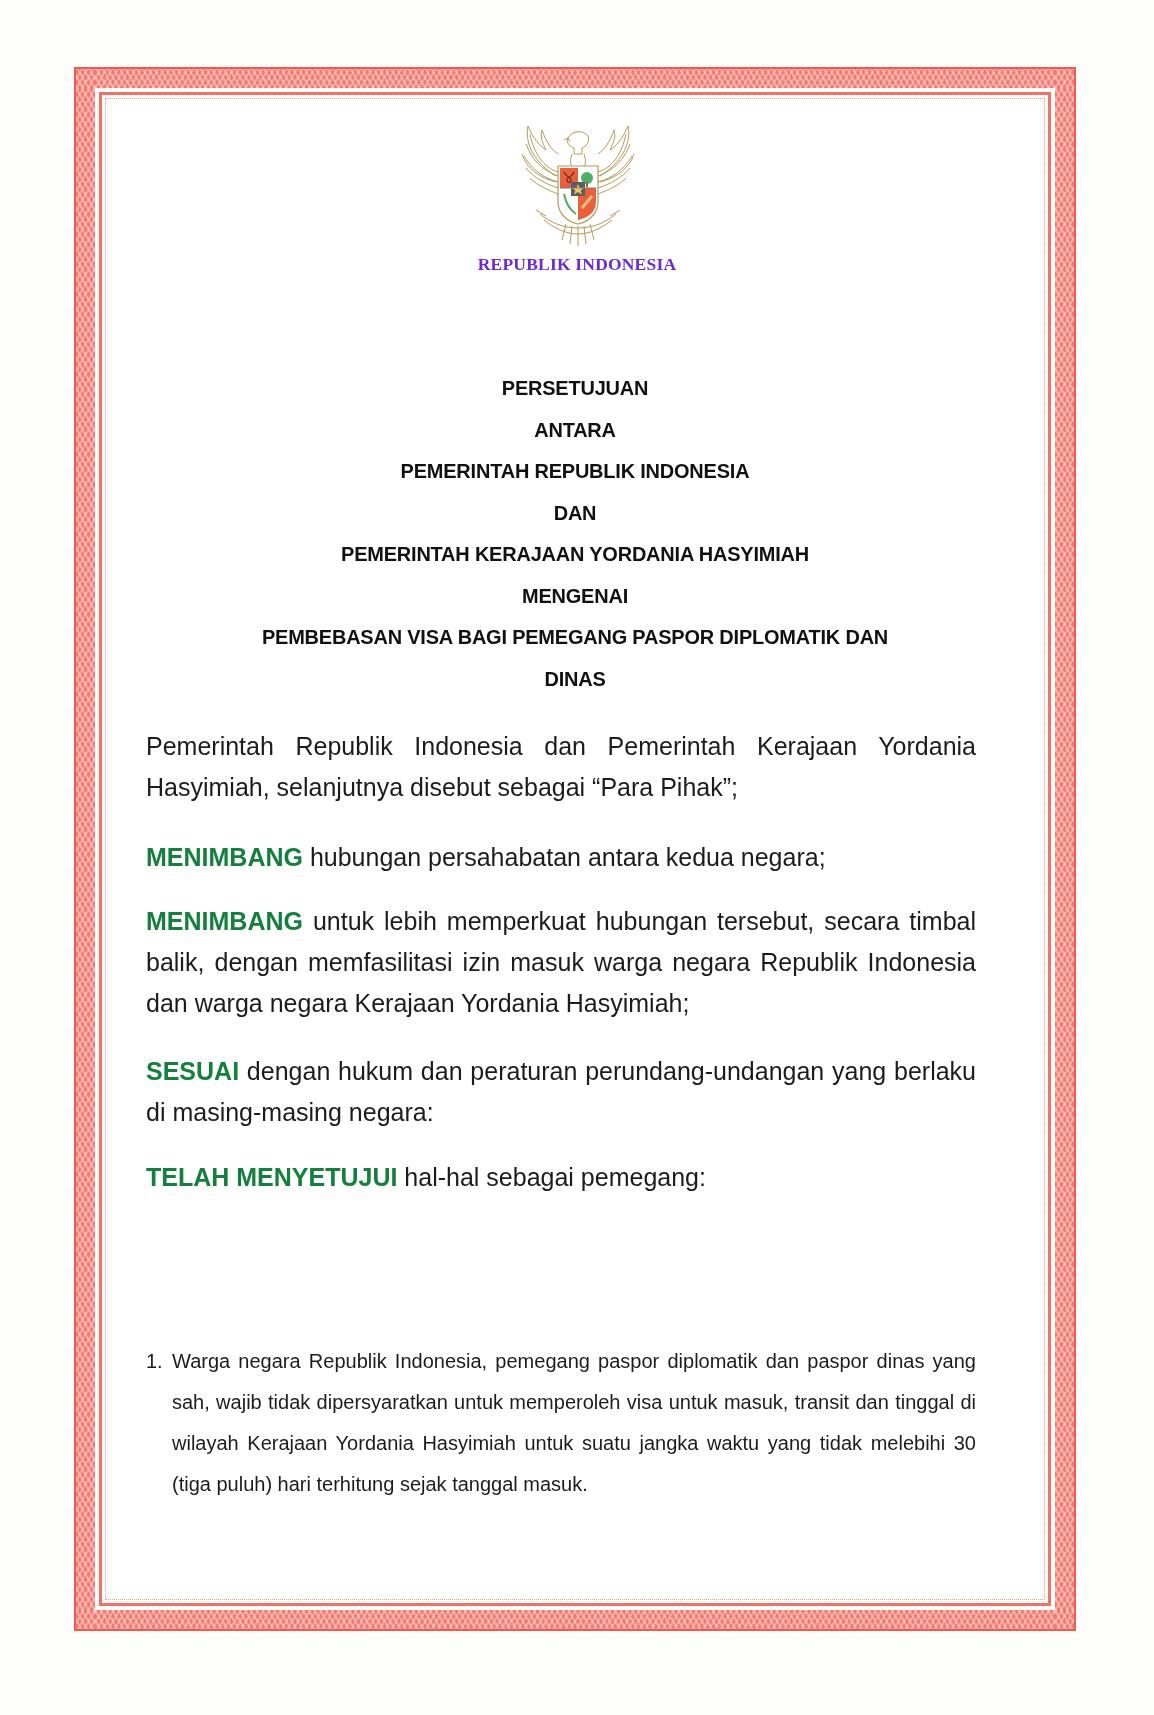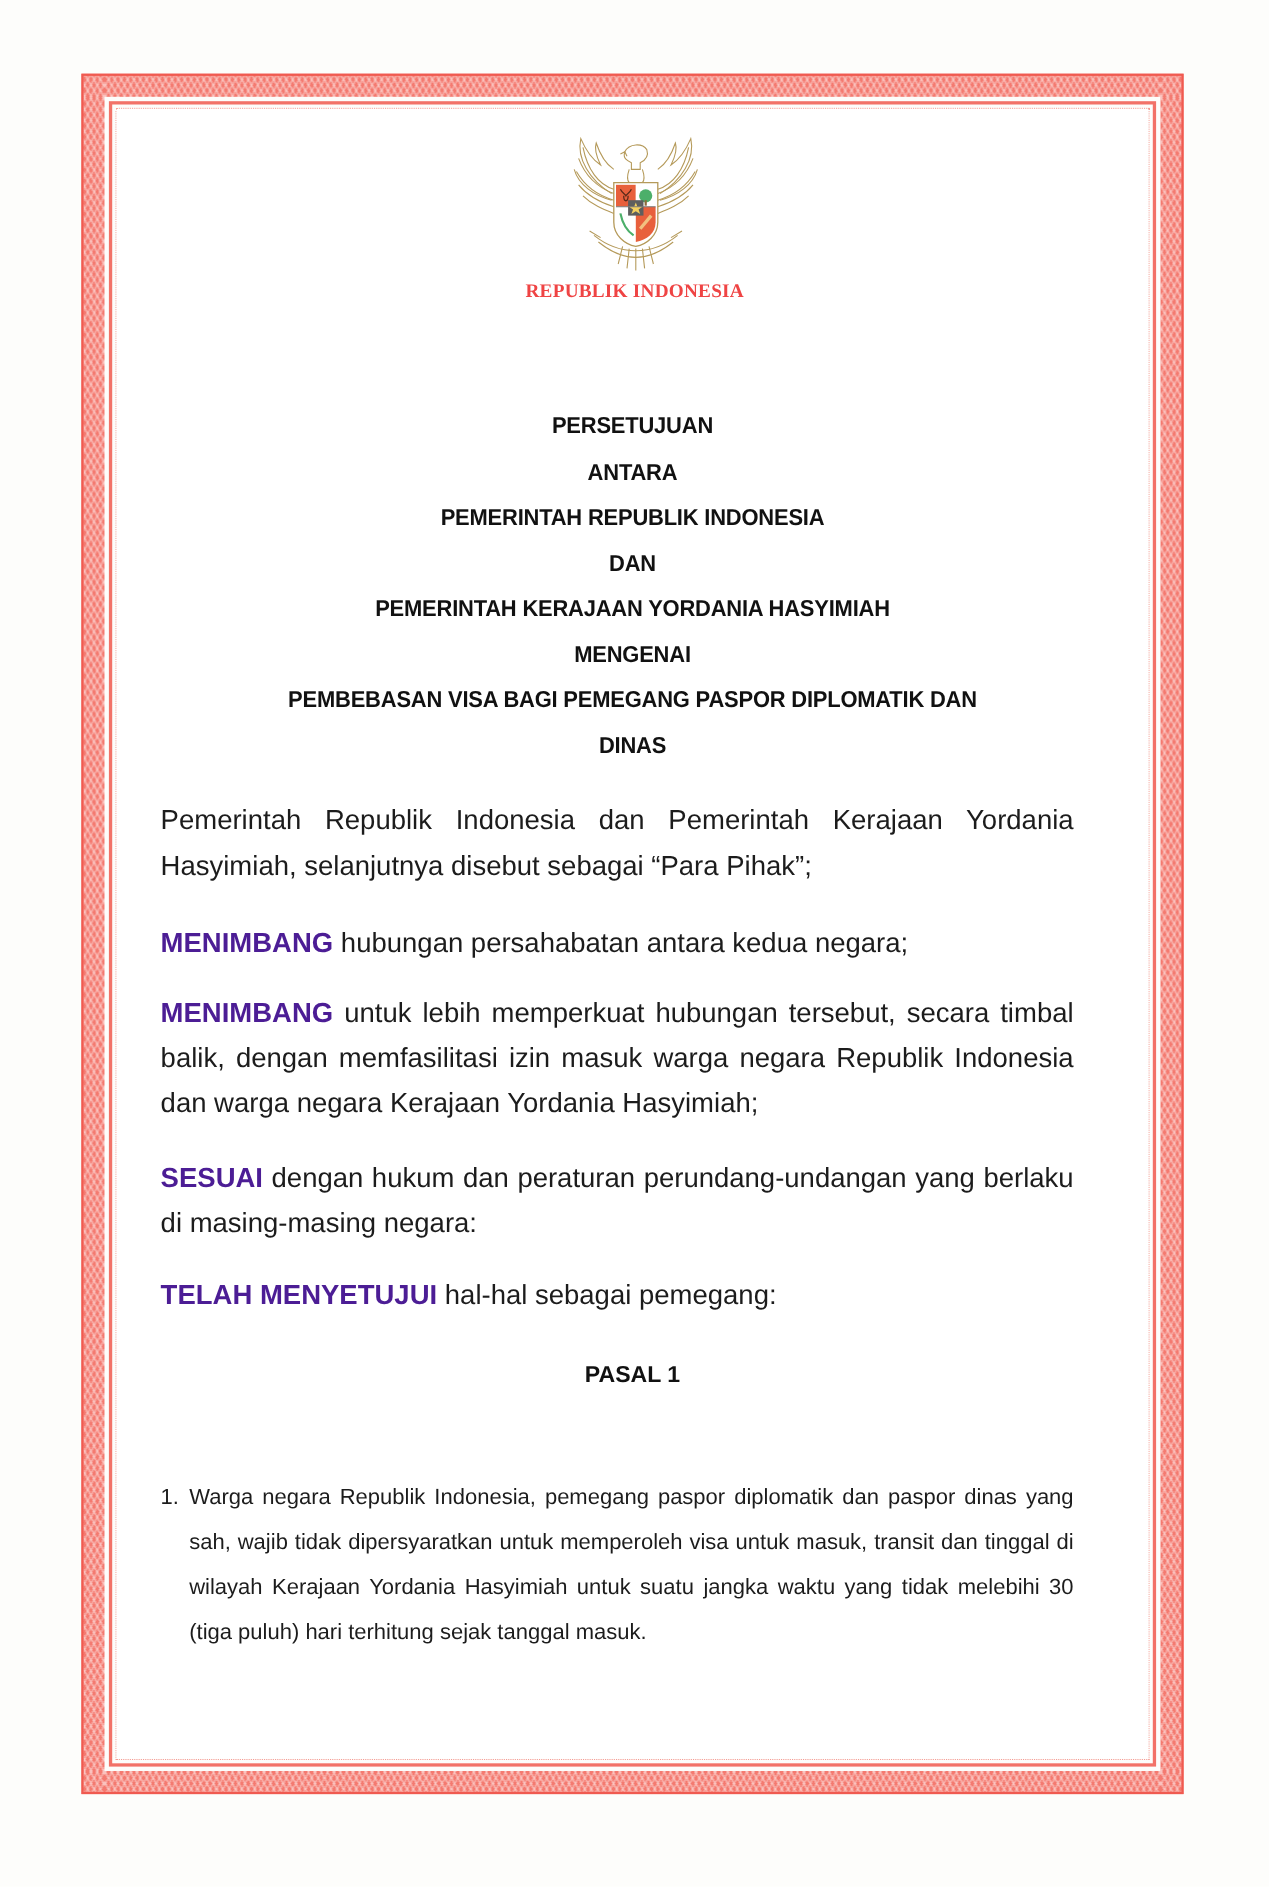--- a/index.html
+++ b/index.html
@@ -88,21 +88,21 @@
     }
     .emblem-caption {
       position: absolute;
       left: 0;
       width: 1154px;
       top: 254px;
       text-align: center;
       font-family: "Liberation Serif", serif;
       font-weight: bold;
       font-size: 17.5px;
-      color: #ef4444;
+      color: #6d28d9;
       letter-spacing: 0.2px;
     }
 
     
     .title-block {
       position: absolute;
       left: 106px;
       width: 938px;
       top: 367px;
     }
@@ -120,21 +120,21 @@
     
     .body-text {
       position: absolute;
       left: 146px;
       width: 830px;
       font-size: 25px;
       line-height: 41px;
       text-align: justify;
       color: #1c1c1c;
     }
-    .body-text b { font-weight: bold; color: #4c1d95; }
+    .body-text b { font-weight: bold; color: #15803d; }
     .para { margin: 0; text-align-last: left; }
 
     .p1 { top: 726px; }
     .p2 { top: 837px; }
     .p3 { top: 901px; }
     .p4 { top: 1051px; }
     .p5 { top: 1157px; }
 
     .pasal {
       position: absolute;
@@ -244,21 +244,20 @@
 
 <p class="body-text para p2"><b>MENIMBANG</b><span> hubungan persahabatan antara kedua negara;</span></p>
 
 <p class="body-text para p3"><b>MENIMBANG</b><span> untuk lebih memperkuat hubungan tersebut, secara timbal balik, dengan memfasilitasi izin masuk warga negara Republik Indonesia dan warga negara Kerajaan Yordania Hasyimiah;</span></p>
 
 <p class="body-text para p4"><b>SESUAI</b><span> dengan hukum dan peraturan perundang-undangan yang berlaku di masing-masing negara:</span></p>
 
 <p class="body-text para p5"><b>TELAH MENYETUJUI</b><span> hal-hal sebagai pemegang:</span></p>
 
 <div class="pasal">
-  <div>PASAL 1</div>
 </div>
 
 <div class="list">
   <div class="list-item">
     <span class="list-num">1.</span>
     <span class="list-text">Warga negara Republik Indonesia, pemegang paspor diplomatik dan paspor dinas yang sah, wajib tidak dipersyaratkan untuk memperoleh visa untuk masuk, transit dan tinggal di wilayah Kerajaan Yordania Hasyimiah untuk suatu jangka waktu yang tidak melebihi 30 (tiga puluh) hari terhitung sejak tanggal masuk.</span>
   </div>
 </div>
 
 </body></html>

